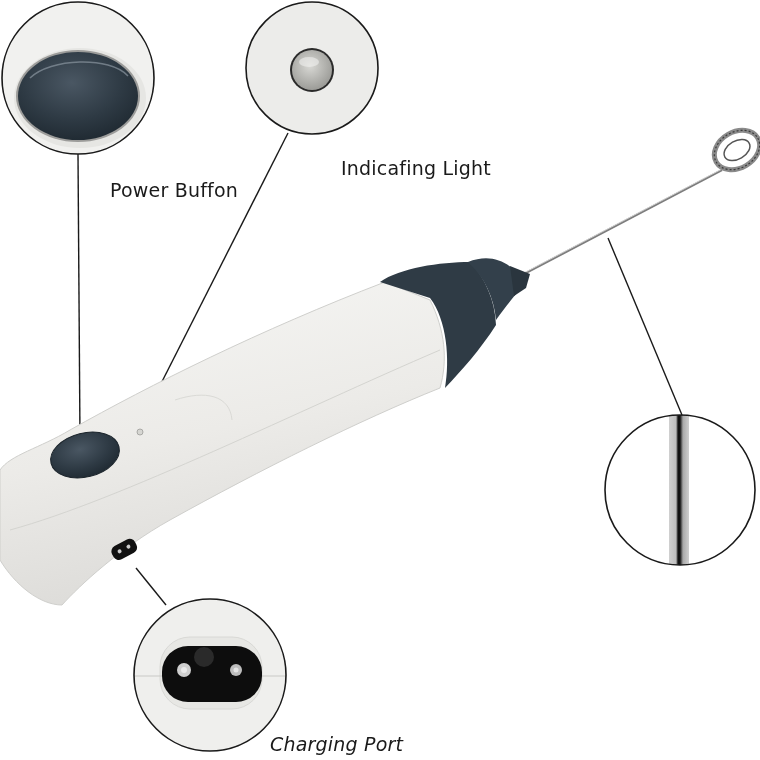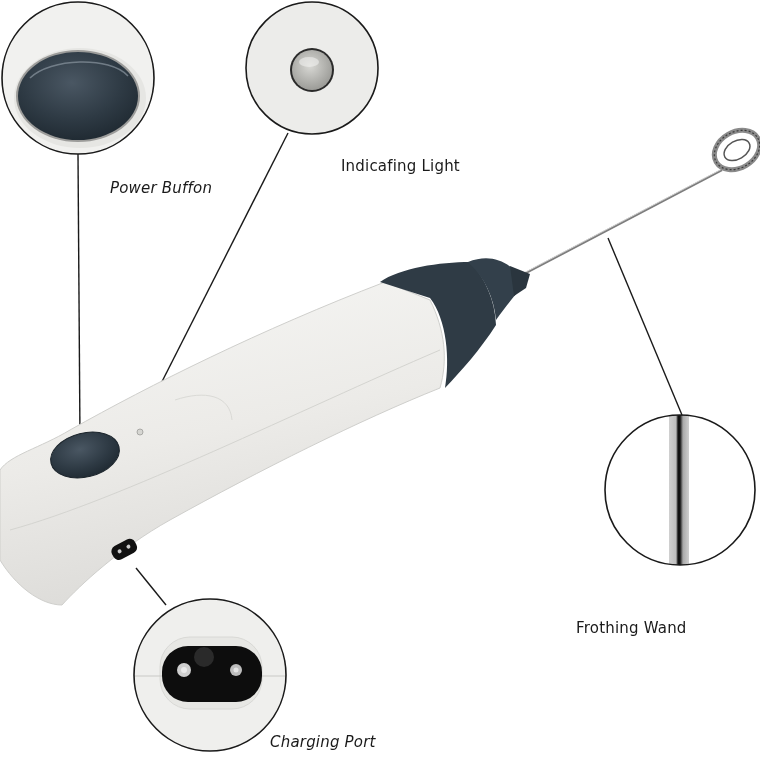--- a/index.html
+++ b/index.html
@@ -1,18 +1,18 @@
 <!DOCTYPE html>
 <html><head>
   <meta charset="utf-8">
   <style>
     html, body { margin: 0; padding: 0; background: #ffffff; }
     body { width: 760px; height: 760px; position: relative; overflow: hidden; font-family: "DejaVu Sans", sans-serif; }
     .stage { position: absolute; left: 0; top: 0; width: 760px; height: 760px; }
-    .label { position: absolute; font-size: 15px; color: #1a1a1a; letter-spacing: 0.2px; white-space: nowrap; }
+    .label { position: absolute; font-size: 19px; color: #1a1a1a; letter-spacing: 0.2px; white-space: nowrap; }
     svg { position: absolute; left: 0; top: 0; }
   </style>
 </head>
 <body>
 
 <div class="stage">
 
   <svg width="760" height="760" viewBox="0 0 760 760">
     <defs>
       <linearGradient id="bodyGrad" x1="0" y1="0" x2="0.3" y2="1">
@@ -142,18 +142,17 @@
         <circle cx="204" cy="657" r="10" fill="#2a2a2a"></circle>
         <circle cx="184" cy="670" r="7" fill="#cfcfcf"></circle>
         <circle cx="184" cy="670" r="3" fill="#eaeaea"></circle>
         <circle cx="236" cy="670" r="6" fill="#bdbdbd"></circle>
         <circle cx="236" cy="670" r="2.5" fill="#e4e4e4"></circle>
       </g>
       <circle cx="210" cy="675" r="76" fill="none" stroke="#1a1a1a" stroke-width="1.6"></circle>
     </g>
   </svg>
 
-  <div class="label" style="left:110px; top:179px;font-style:italic;">Power Buffon</div>
+  <div class="label" style="left:110px; top:179px;">Power Buffon</div>
   <div class="label" style="left:341px; top:157px;">Indicafing Light</div>
-  <div class="label" style="left:576px; top:619px;">Frothing Wand</div>
   <div class="label" style="left:270px; top:733px;font-style:italic;">Charging Port</div>
 
 </div>
 
 </body></html>

